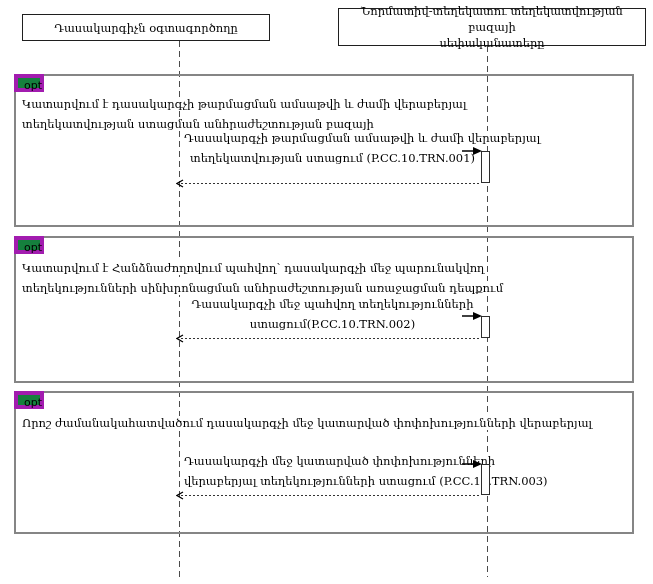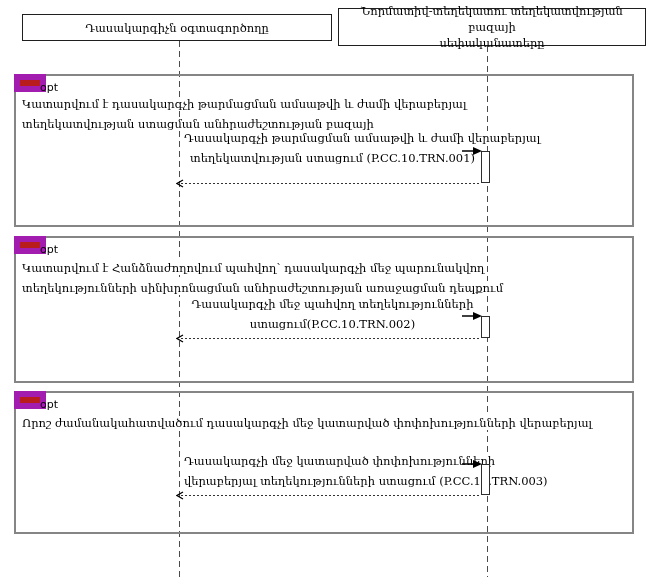--- a/index.html
+++ b/index.html
@@ -15,23 +15,23 @@
   .lifeline{
     position:absolute;width:1px;z-index:0;
     background:repeating-linear-gradient(180deg,#4a4a4a 0 6px,transparent 6px 10px);
   }
   .fragment{
     position:absolute;left:14px;width:620px;box-sizing:border-box;
     border:2px solid #858585;background:transparent;z-index:1;
   }
   .opt-label{
     position:absolute;top:-2px;left:-2px;width:30px;height:18px;box-sizing:border-box;
-    border:6px solid #a21caf;background:#b91c1c;
+    border:4px solid #a21caf;background:#15803d;
     font-family:"DejaVu Sans", sans-serif;font-size:11px;line-height:16px;
-    padding-left:20px;z-index:4;
+    padding-left:6px;z-index:4;
   }
   .guard{
     position:absolute;left:5px;font-size:11.5px;line-height:20px;
     white-space:nowrap;z-index:2;
   }
   .guard span{background:#fff;padding:0 1px;}
   .message{
     position:absolute;left:136px;width:330px;text-align:center;
     font-size:11.5px;line-height:20px;white-space:nowrap;z-index:2;
   }
@@ -48,21 +48,21 @@
   .return-head{position:absolute;left:176px;width:8px;height:9px;z-index:4;}
 </style>
 </head>
 <body>
 
 <div id="canvas">
 
   <div class="lifeline" style="left:179px;top:41px;height:536px;"></div>
   <div class="lifeline" style="left:487px;top:46px;height:531px;"></div>
 
-  <div class="actor-box" style="left:22px;top:14px;width:310px;height:27px;">
+  <div class="actor-box" style="left:22px;top:14px;width:248px;height:27px;">
     <span>Դասակարգիչն օգտագործողը</span>
   </div>
   <div class="actor-box" style="left:338px;top:8px;width:308px;height:38px;">
     <span>Նորմատիվ-տեղեկատու տեղեկատվության բազայի</span>
     <span>սեփականատերը</span>
   </div>
 
   <div class="fragment" style="top:74px;height:153px;">
     <div class="opt-label">opt</div>
     <div class="guard" style="top:18px;">

